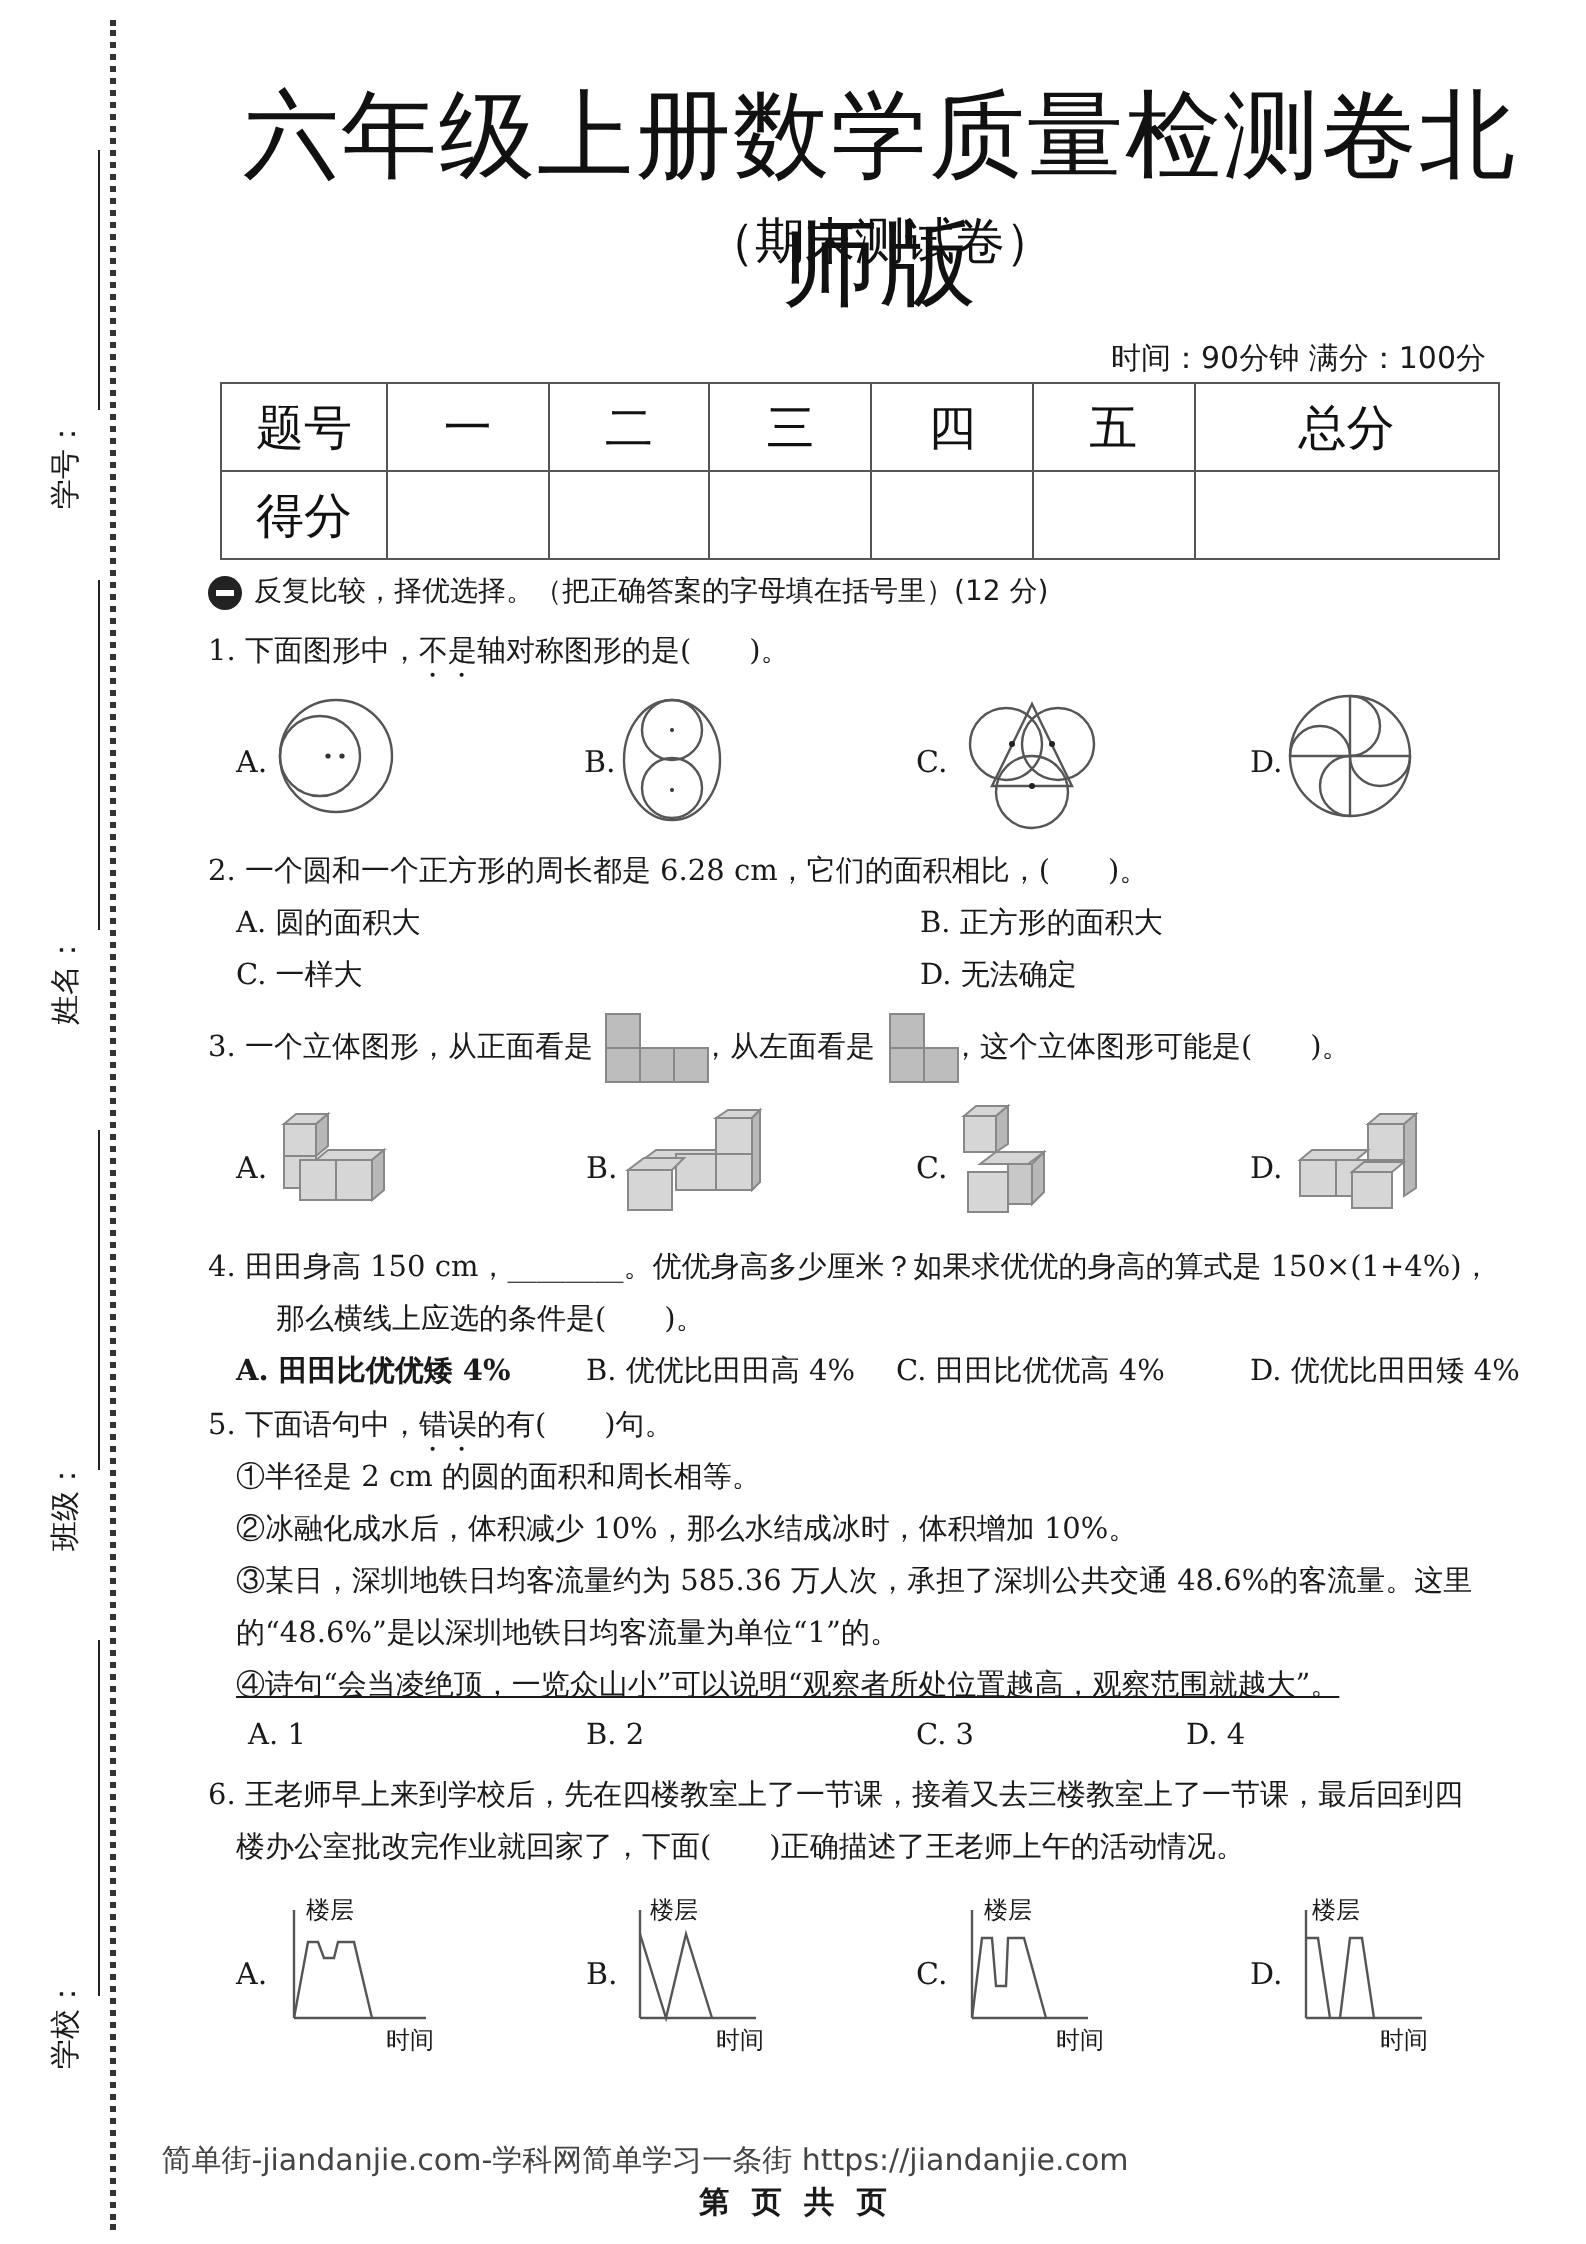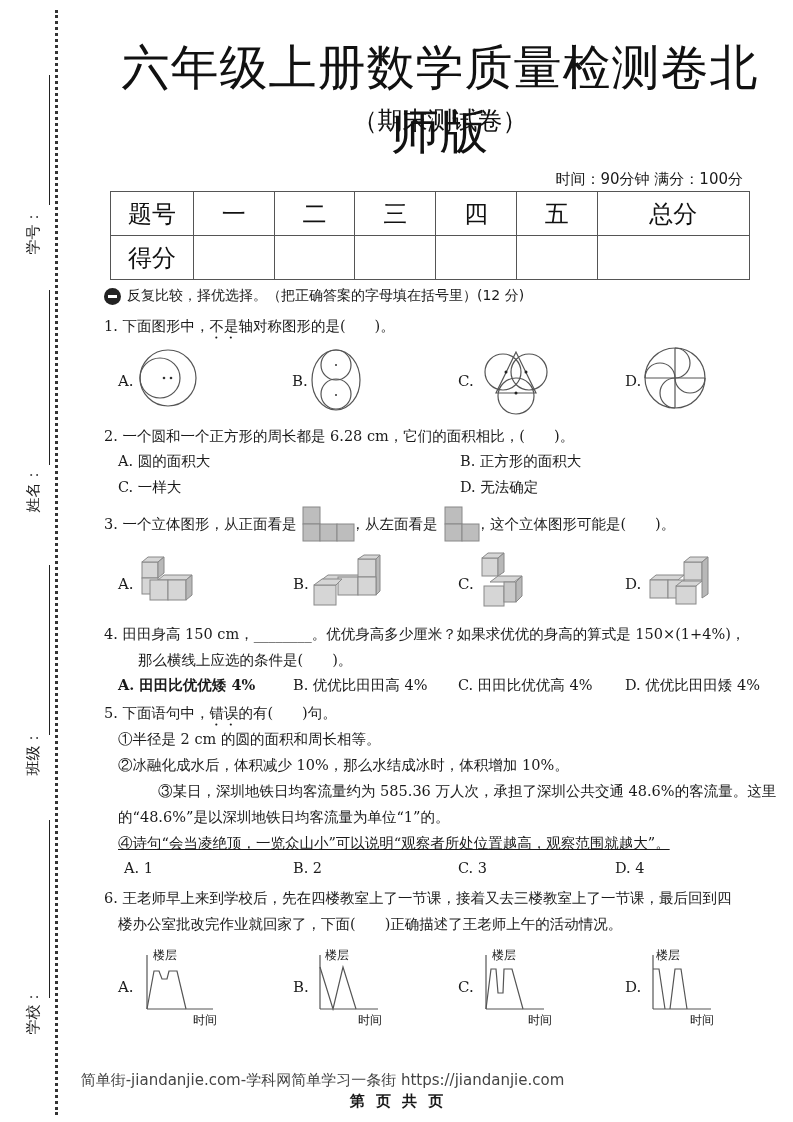--- a/index.html
+++ b/index.html
@@ -207,35 +207,35 @@
       <rect x="20" y="24" width="16" height="18"></rect>
     <rect x="28" y="30" width="20" height="18"></rect>
       <polygon points="28,30 34,25 54,25 48,30"></polygon>
   </g>
 </svg>
 
 <div class="q" style="top:624px;">4. 田田身高 150 cm，________。优优身高多少厘米？如果求优优的身高的算式是 150×(1+4%)，</div>
 <div class="q" style="left:118px;top:650px;margin-left:20px;">那么横线上应选的条件是(　　)。</div>
 <div class="opt" style="left:118px;top:676px;font-weight:bold;">A. 田田比优优矮 4%</div>
 <div class="opt" style="left:293px;top:676px;">B. 优优比田田高 4%</div>
-<div class="opt" style="left:458px;top:676px;text-align:right;">C. 田田比优优高 4%</div>
+<div class="opt" style="left:448px;top:676px;text-align:right;">C. 田田比优优高 4%</div>
 <div class="opt" style="left:625px;top:676px;">D. 优优比田田矮 4%</div>
 
 <div class="q" style="top:703px;">
   <span>5. 下面语句中，</span><span class="dot">错误</span><span>的有(　　)句。</span>
 </div>
 <div class="q" style="left:118px;top:729px;">①半径是 2 cm 的圆的面积和周长相等。</div>
 <div class="q" style="left:118px;top:755px;">②冰融化成水后，体积减少 10%，那么水结成冰时，体积增加 10%。</div>
-<div class="q" style="left:118px;top:781px;margin-left:40px;">③某日，深圳地铁日均客流量约为 585.36 万人次，承担了深圳公共交通 48.6%的客流量。这里</div>
+<div class="q" style="left:118px;top:781px;">③某日，深圳地铁日均客流量约为 585.36 万人次，承担了深圳公共交通 48.6%的客流量。这里</div>
 <div class="q" style="left:118px;top:807px;">的“48.6%”是以深圳地铁日均客流量为单位“1”的。</div>
 <div class="q" style="left:118px;top:833px;text-decoration:underline;">④诗句“会当凌绝顶，一览众山小”可以说明“观察者所处位置越高，观察范围就越大”。</div>
 <div class="opt" style="left:124px;top:860px;text-align:right;">A. 1</div>
 <div class="opt" style="left:293px;top:860px;">B. 2</div>
 <div class="opt" style="left:458px;top:860px;">C. 3</div>
-<div class="opt" style="left:615px;top:860px;text-align:center;">D. 4</div>
+<div class="opt" style="left:593px;top:860px;text-align:center;">D. 4</div>
 
 <div class="q" style="top:888px;">6. 王老师早上来到学校后，先在四楼教室上了一节课，接着又去三楼教室上了一节课，最后回到四</div>
 <div class="q" style="left:118px;top:914px;">楼办公室批改完作业就回家了，下面(　　)正确描述了王老师上午的活动情况。</div>
 
 <div class="figlabel" style="left:118px;top:978px;">A.</div>
 <span class="opt" style="left:153px;top:947px;font-size:12px;">楼层</span>
 <span class="opt" style="left:193px;top:1012px;font-size:12px;">时间</span>
 <svg style="left:145px;top:955px;" width="70" height="56">
   <g fill="none" stroke="#555" stroke-width="1.2">
     <line x1="2" y1="0" x2="2" y2="54"></line>

